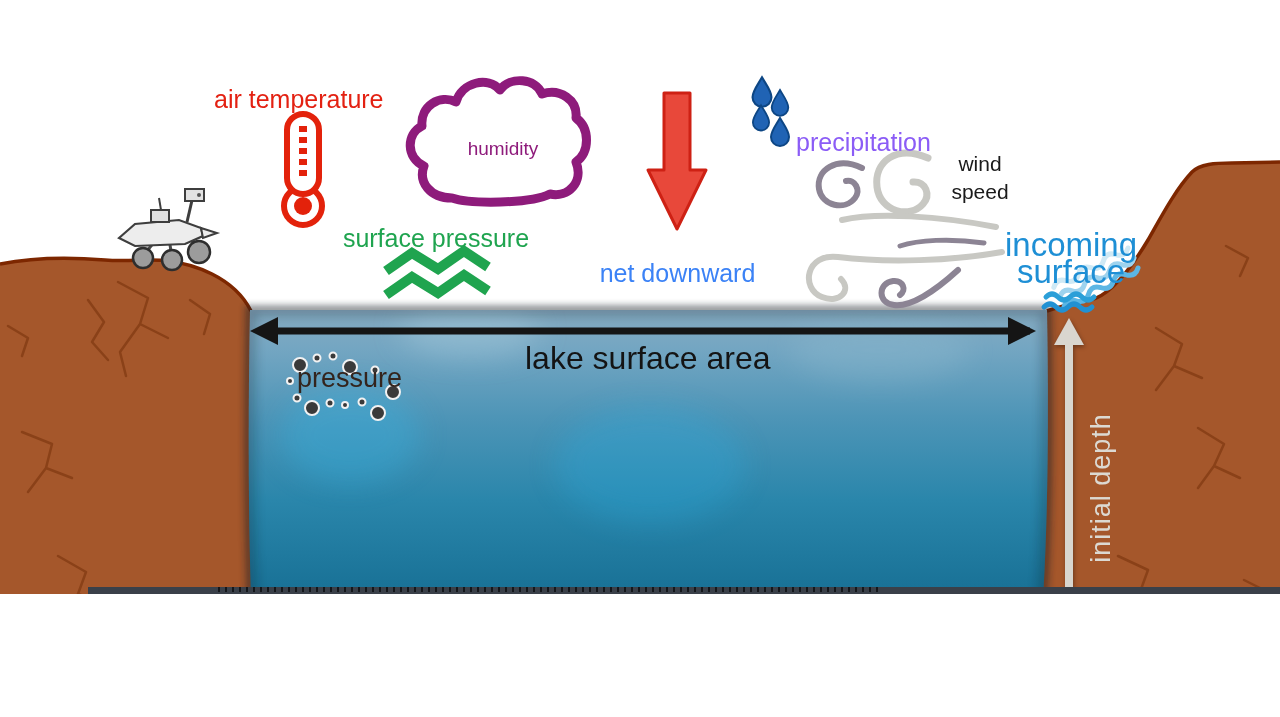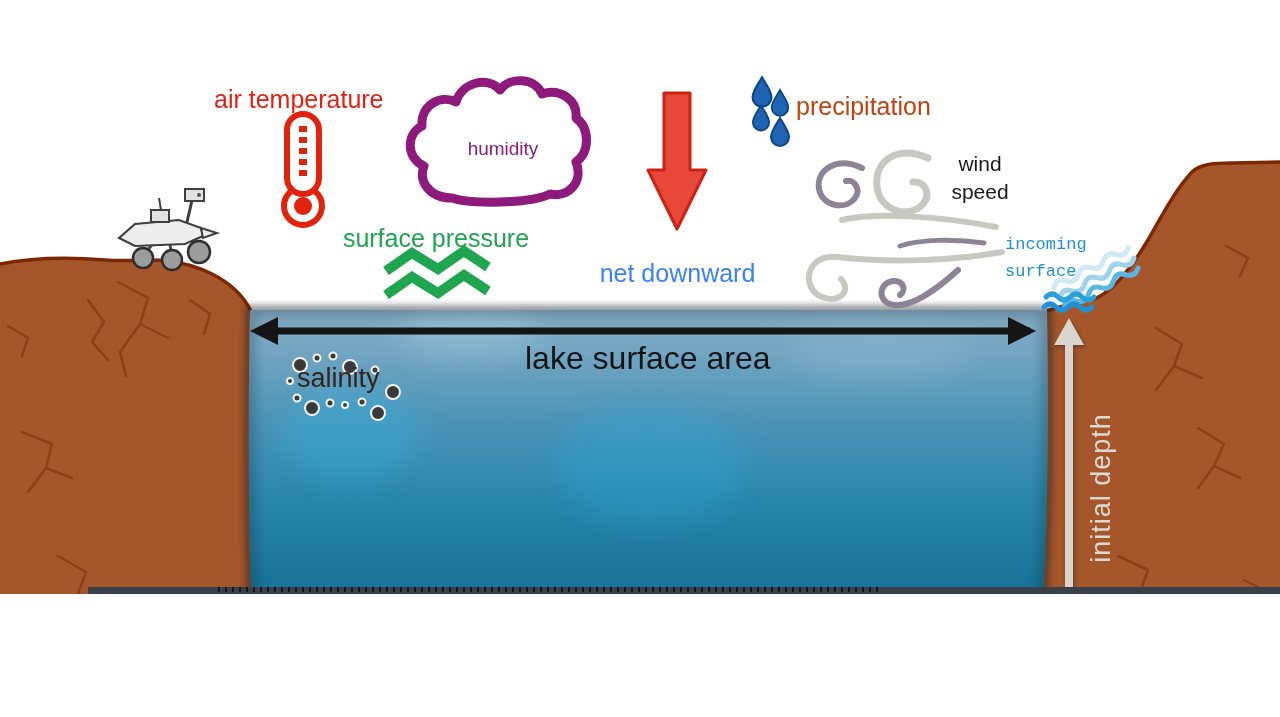--- a/index.html
+++ b/index.html
@@ -9,21 +9,21 @@
   }
   #scene{position:absolute;left:0;top:0;}
   .label{position:absolute;white-space:nowrap;line-height:1.05;}
   .label .ln{display:block;}
   #lbl-air{left:214px;top:86px;font-size:25px;}
   #lbl-humidity{left:447px;top:139px;width:112px;font-size:19px;text-align:center;}
   #lbl-pressure{left:340px;top:225px;width:192px;font-size:25px;text-align:center;}
   #lbl-radiation{left:595px;top:230px;width:165px;font-size:25px;text-align:center;line-height:27px;}
   #lbl-precip{left:796px;top:93px;font-size:25px;}
   #lbl-wind{left:915px;top:150px;width:130px;font-size:21px;text-align:center;line-height:28px;}
-  #lbl-runoff{left:1005px;top:231px;width:132px;font-size:17px;text-align:left;line-height:27px;font-family:Liberation Mono, monospace;}
+  #lbl-runoff{left:1005px;top:231px;width:132px;font-size:33px;text-align:center;line-height:27px;}
   #lbl-lakearea{left:525px;top:342px;width:240px;font-size:32px;text-align:center;}
   #lbl-salinity{left:297px;top:364px;font-size:27px;}
   #lbl-depth{
     left:1002px;top:473px;width:200px;height:30px;font-size:27px;text-align:center;
     transform:rotate(-90deg);letter-spacing:1px;
   }
   #credit-bar{position:absolute;left:88px;right:0;bottom:0;height:7px;background:#3a4049;}
   #credit-marks{
     position:absolute;left:130px;bottom:2px;width:660px;height:5px;
     background:repeating-linear-gradient(90deg,#14171b 0 2px,transparent 2px 7px);
@@ -203,35 +203,35 @@
   <div class="label" id="lbl-air" style="color: rgb(227, 33, 18);">air temperature</div>
 
   <div class="label" id="lbl-humidity" style="color: rgb(142, 27, 123);">humidity</div>
 
   <div class="label" id="lbl-pressure" style="color: rgb(31, 164, 79);">surface pressure</div>
 
   <div class="label" id="lbl-radiation" style="color: #3b82f6; margin-top: 30px;">
     <span class="ln">net downward</span>
   </div>
 
-  <div class="label" id="lbl-precip" style="color: #c2410c;">precipitation</div>
+  <div class="label" id="lbl-precip" style="color: #8b5cf6; margin-top: 36px;">precipitation</div>
 
   <div class="label" id="lbl-wind" style="color: rgb(26, 26, 26);">
     <span class="ln">wind</span>
     <span class="ln">speed</span>
   </div>
 
   <div class="label" id="lbl-runoff" style="color: rgb(30, 143, 213);">
     <span class="ln">incoming</span>
     <span class="ln">surface</span>
   </div>
 
   <div class="label" id="lbl-lakearea" style="color: rgb(20, 20, 20);">lake surface area</div>
 
-  <div class="label" id="lbl-salinity" style="color: rgb(51, 36, 29);">salinity</div>
+  <div class="label" id="lbl-salinity" style="color: rgb(51, 36, 29);">pressure</div>
 
   <div class="label" id="lbl-depth" style="color: rgb(220, 217, 210);">initial depth</div>
 
   <div id="credit-bar">
     <div id="credit-marks"></div>
   </div>
 
 </div>
 
 </body></html>

